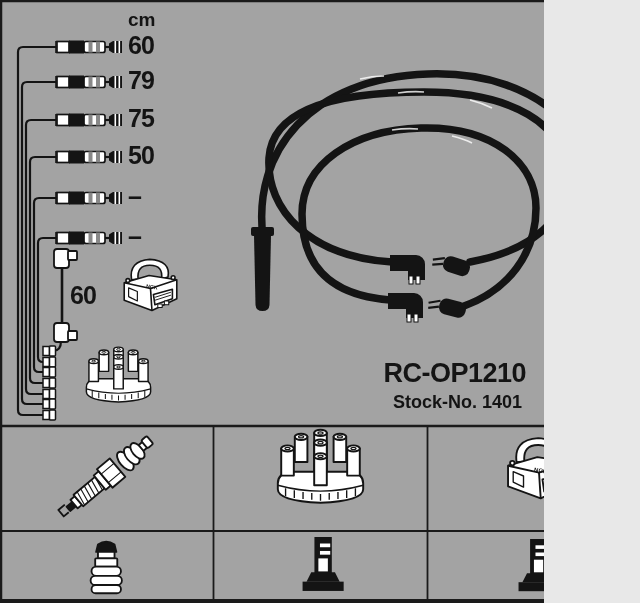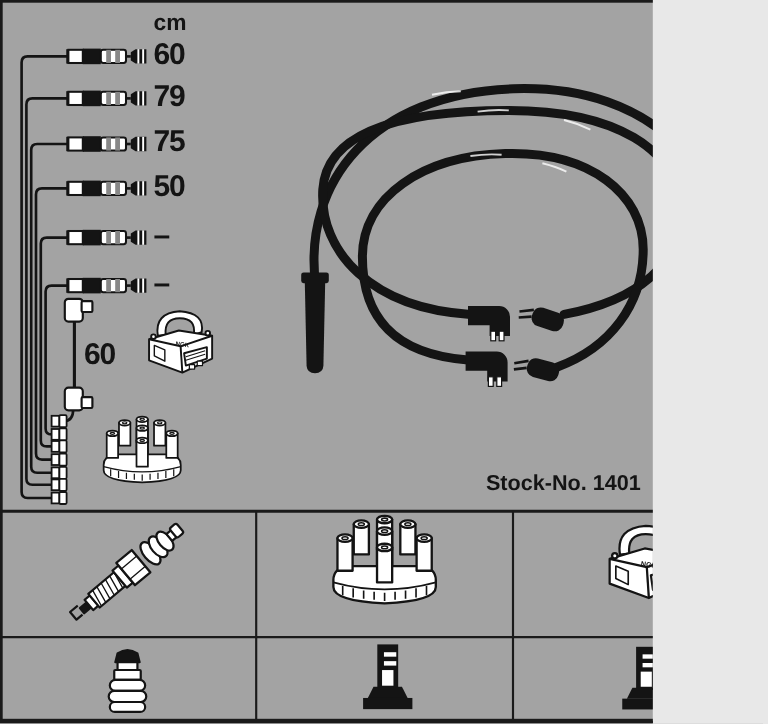--- a/index.html
+++ b/index.html
@@ -8,21 +8,21 @@
     font-family:"Liberation Sans",sans-serif;color:#141414;overflow:hidden;
   }
   #canvas svg{position:absolute;left:0;top:0;}
   .t{position:absolute;color:#141414;white-space:nowrap;line-height:1;}
   #cm-label{left:128px;top:10px;font-size:19px;font-weight:700;}
   .len{left:128px;font-size:25px;font-weight:700;letter-spacing:-1px;}
   #len-0{top:33px;} #len-1{top:68px;} #len-2{top:106px;text-align:right;}
   #len-3{top:143px;} #len-4{top:184px;} #len-5{top:224px;}
   #coil-len{left:70px;top:283px;font-size:25px;font-weight:700;letter-spacing:-1px;}
   #part-number{right:18px;top:360px;font-size:27px;font-weight:700;letter-spacing:-0.5px;}
-  #stock-number{right:10px;top:393px;font-size:18px;font-weight:700;}
+  #stock-number{right:22px;top:393px;font-size:18px;font-weight:700;}
 </style>
 </head>
 <body>
 
 <div id="canvas">
 
 <svg width="640" height="603" viewBox="0 0 640 603">
   <defs>
     <symbol id="sym-cap" viewBox="0 0 100 96" overflow="visible">
       <g stroke="#141414" stroke-width="2" fill="#fff" stroke-linejoin="round">
@@ -323,15 +323,16 @@
 </svg>
 
 <div class="t" id="cm-label">cm</div>
 <div class="t len" id="len-0">60</div>
 <div class="t len" id="len-1">79</div>
 <div class="t len" id="len-2">75</div>
 <div class="t len" id="len-3">50</div>
 <div class="t len" id="len-4">–</div>
 <div class="t len" id="len-5">–</div>
 <div class="t" id="coil-len">60</div>
+<div class="t" id="part-number">RC-OP1210</div>
 <div class="t" id="stock-number">Stock-No. 1401</div>
 
 </div>
 
 </body></html>

